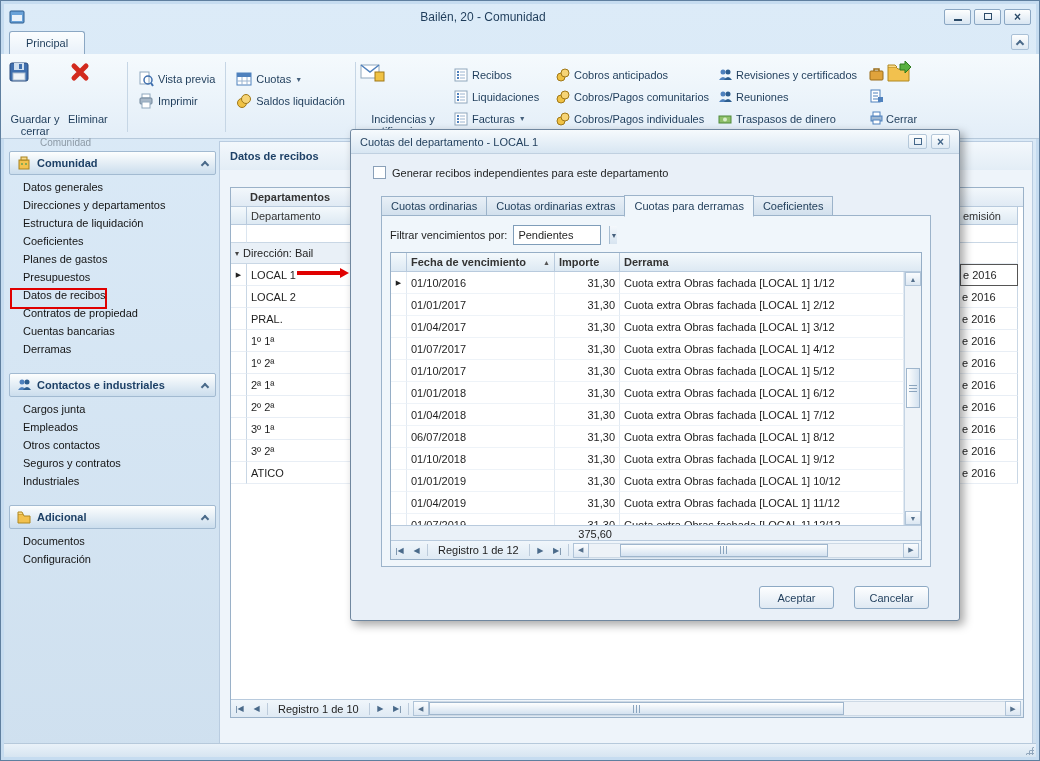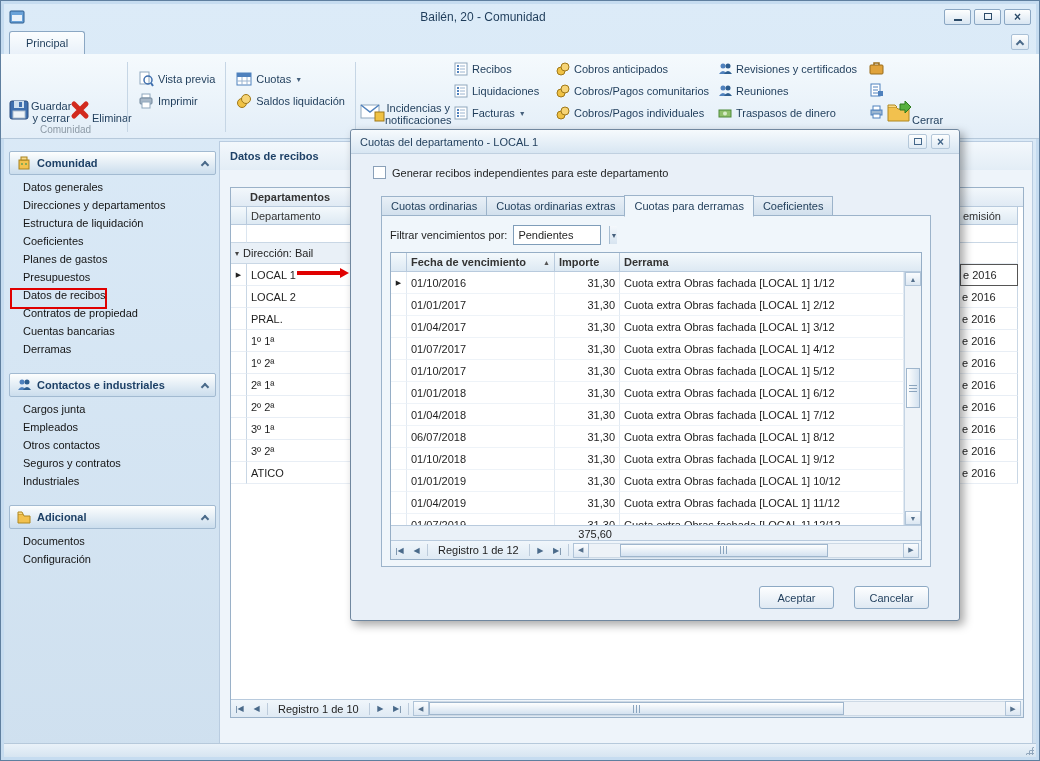--- a/index.html
+++ b/index.html
@@ -22,21 +22,21 @@
 .ribcollapse{position:absolute;right:10px;bottom:4px;width:18px;height:16px;border:1px solid #a9c0d6;border-radius:2px;background:linear-gradient(#fdfefe,#dde9f3);display:flex;align-items:center;justify-content:center;}
 .chev{width:6px;height:6px;border-left:2px solid #4a6a8a;border-top:2px solid #4a6a8a;transform:rotate(45deg);margin-top:3px;}
 
 
 .ribbon{position:absolute;top:53px;left:0;right:0;height:85px;background:linear-gradient(#f5fafd,#e3eef8);border-bottom:1px solid #b6c9db;display:flex;align-items:stretch;padding:2px 4px 0 6px;}
 .rgroup{display:flex;flex-direction:column;}
 .rgroup-row{flex:1;display:flex;align-items:center;}
 .rgroup-label{height:14px;text-align:center;color:#8d9aa6;font-size:10px;}
 .rsep{width:1px;background:#c6d6e5;margin:6px 3px;}
 .rsep2{width:1px;background:#d5e1ec;margin:8px 2px;}
-.bigbtn{width:56px;align-self:stretch;display:flex;flex-direction:row;align-items:flex-end;padding-top:4px;text-align:center;color:#1e3c5a;line-height:12px;}
+.bigbtn{width:56px;align-self:stretch;display:flex;flex-direction:column;align-items:flex-start;padding-top:4px;text-align:center;color:#1e3c5a;line-height:12px;gap:24px;}
 .bigbtn .lbl{margin-top:3px;}
 .bigbtn.wide{width:88px;}
 .stack{display:flex;flex-direction:column;justify-content:center;padding:0 4px;}
 .smallbtn{display:flex;align-items:center;height:22px;color:#1e3c5a;white-space:nowrap;padding:0 3px;}
 .smallbtn .icn{margin-right:4px;display:flex;}
 .drop{margin-left:4px;font-size:7px;color:#45607c;}
 .iconstack{display:flex;flex-direction:column;justify-content:space-around;padding:2px 2px;}
 .iconbtn{height:22px;display:flex;align-items:center;justify-content:center;}
 
 

